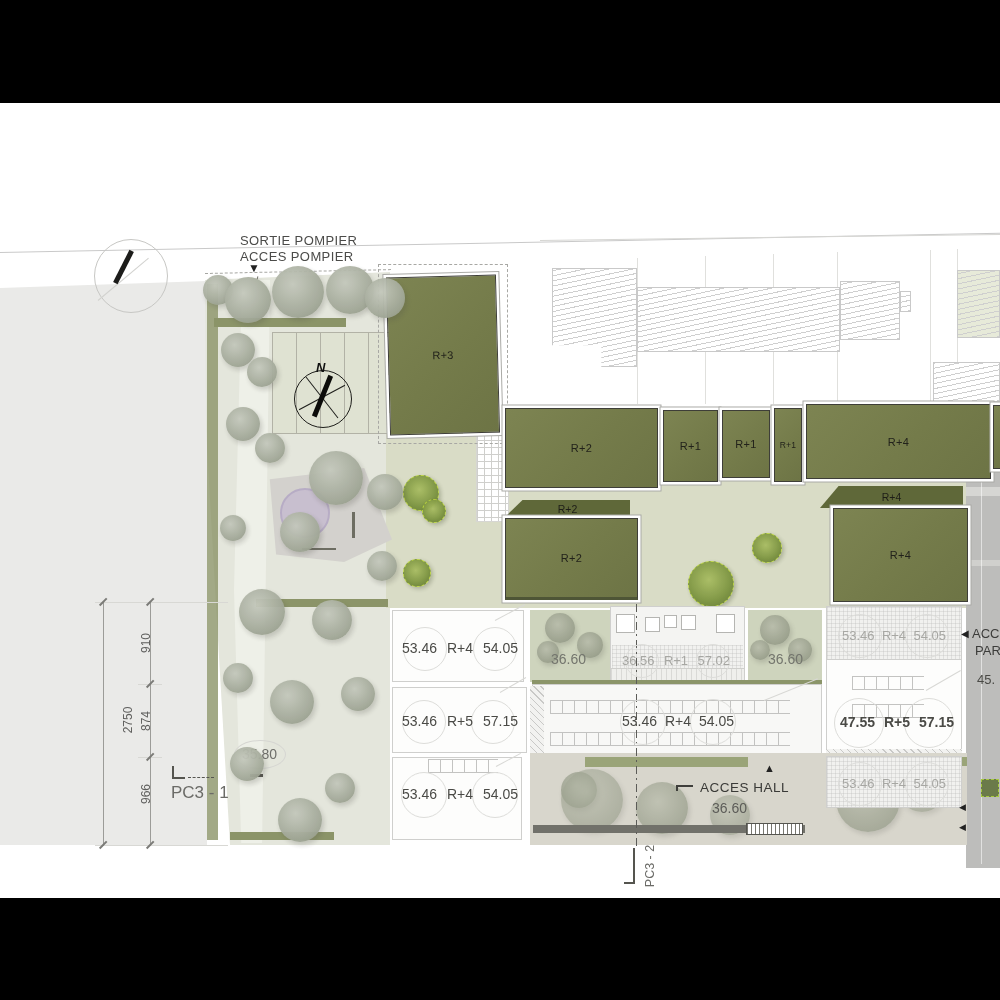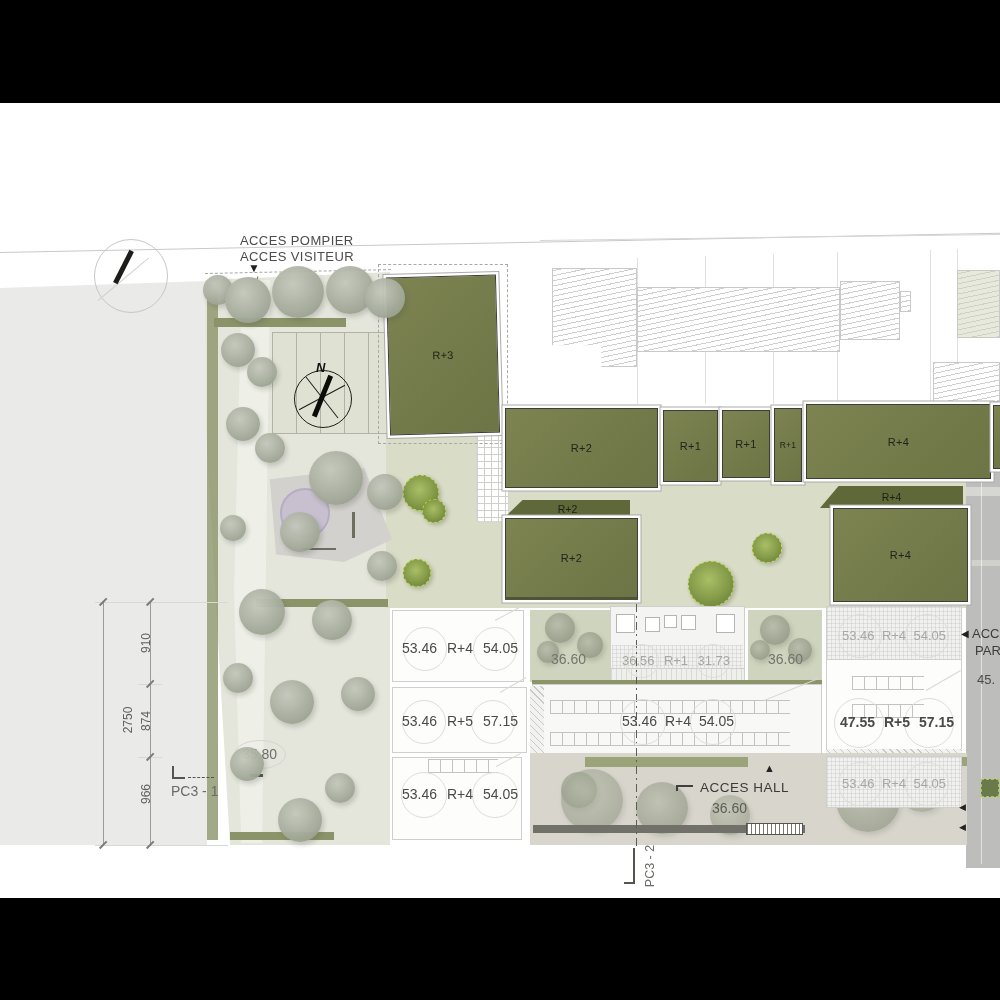--- a/index.html
+++ b/index.html
@@ -72,22 +72,22 @@
   <div class="abs" style="left:705px;top:256px;width:1px;height:148px;background:#e0e0dd;"></div>
   <div class="abs" style="left:773px;top:254px;width:1px;height:150px;background:#e0e0dd;"></div>
   <div class="abs" style="left:837px;top:252px;width:1px;height:152px;background:#e0e0dd;"></div>
   <div class="abs" style="left:930px;top:250px;width:1px;height:152px;background:#e0e0dd;"></div>
   <div class="abs" style="left:957px;top:249px;width:1px;height:155px;background:#e0e0dd;"></div>
 
   <div class="abs" style="left:94px;top:239px;width:72px;height:72px;border:1px solid #c7c7c4;border-radius:50%;"></div>
   <div class="abs line" style="left:98px;top:300px;width:66px;transform:rotate(-40deg);background:#d2d2cf;"></div>
   <div class="abs" style="left:121px;top:249px;width:5px;height:36px;background:#1c1c1a;transform:rotate(27deg);"></div>
 
-  <div class="abs lbl" style="left:240px;top:233px;font-size:13px;color:#4b4b49;letter-spacing:.4px;">ACCES POMPIER</div>
-  <div class="abs lbl" style="left:240px;top:249px;font-size:13px;color:#4b4b49;letter-spacing:.4px;">ACCES VISITEUR</div>
+  <div class="abs lbl" style="left:240px;top:233px;font-size:13px;color:#4b4b49;letter-spacing:.4px;">SORTIE POMPIER</div>
+  <div class="abs lbl" style="left:240px;top:249px;font-size:13px;color:#4b4b49;letter-spacing:.4px;">ACCES POMPIER</div>
   <div class="abs lbl" style="left:248px;top:261px;font-size:12px;color:#222;">▼</div>
   <div class="abs" style="left:254px;top:276px;width:0;height:28px;border-left:1.5px dashed #77776f;transform:rotate(14deg);"></div>
 
   <div class="abs hedge" style="left:207px;top:284px;width:11px;height:556px;opacity:.8;"></div>
   <div class="abs" style="left:234px;top:280px;width:36px;height:563px;background:#eef0e8;clip-path:polygon(8px 0,100% 0,78% 100%,20% 100%,0 55%);"></div>
   <div class="abs hedge" style="left:214px;top:318px;width:132px;height:9px;"></div>
   <div class="abs stalls" style="left:272px;top:332px;width:118px;height:100px;"></div>
   <div class="abs hedge" style="left:256px;top:599px;width:132px;height:8px;"></div>
   <div class="abs hedge" style="left:230px;top:832px;width:104px;height:8px;"></div>
 
@@ -233,21 +233,21 @@
   <div class="leader" style="left:496px;top:766px;width:28px;transform:rotate(-28deg);"></div>
 
   <div class="abs lvl" style="left:402px;top:640px;width:116px;">
     <span>53.46</span>
     <span>R+4</span>
     <span>54.05</span>
   </div>
   <div class="abs lvl gray" style="left:622px;top:653px;width:108px;">
     <span>36.56</span>
     <span>R+1</span>
-    <span>31.73</span>
+    <span>57.02</span>
   </div>
   <div class="abs lvl gray" style="left:842px;top:628px;width:104px;">
     <span>53.46</span>
     <span>R+4</span>
     <span>54.05</span>
   </div>
   <div class="abs lvl" style="left:402px;top:713px;width:116px;">
     <span>53.46</span>
     <span>R+5</span>
     <span>57.15</span>
@@ -297,21 +297,21 @@
   <div class="tick" style="left:145px;top:756px;"></div>
   <div class="tick" style="left:145px;top:844px;"></div>
   <div class="vlabel" style="left:126px;top:636px;width:40px;">910</div>
   <div class="vlabel" style="left:126px;top:714px;width:40px;">874</div>
   <div class="vlabel" style="left:126px;top:787px;width:40px;">966</div>
   <div class="vlabel" style="left:104px;top:713px;width:48px;">2750</div>
 
   <div class="abs" style="left:172px;top:766px;width:2px;height:13px;background:#55554f;"></div>
   <div class="abs" style="left:172px;top:777px;width:13px;height:2px;background:#55554f;"></div>
   <div class="abs" style="left:188px;top:777px;width:26px;height:0;border-top:1.5px dashed #55554f;"></div>
-  <div class="abs lbl" style="left:171px;top:783px;font-size:14px;color:#6b6b67;">PC3 - 1</div>
+  <div class="abs lbl" style="left:171px;top:783px;font-size:17px;color:#6b6b67;">PC3 - 1</div>
 
   <div class="abs" style="left:633px;top:848px;width:2px;height:36px;background:#55554f;"></div>
   <div class="abs" style="left:624px;top:882px;width:11px;height:2px;background:#55554f;"></div>
   <div class="abs lbl" style="left:624px;top:859px;width:52px;font-size:12.5px;color:#6b6b67;transform:rotate(-90deg);text-align:center;">PC3 - 2</div>
 
   <div class="tree" style="left:203px;top:275px;width:30px;height:30px;"></div>
   <div class="tree" style="left:225px;top:277px;width:46px;height:46px;"></div>
   <div class="tree" style="left:272px;top:266px;width:52px;height:52px;"></div>
   <div class="tree" style="left:326px;top:266px;width:48px;height:48px;"></div>
   <div class="tree" style="left:365px;top:278px;width:40px;height:40px;"></div>

